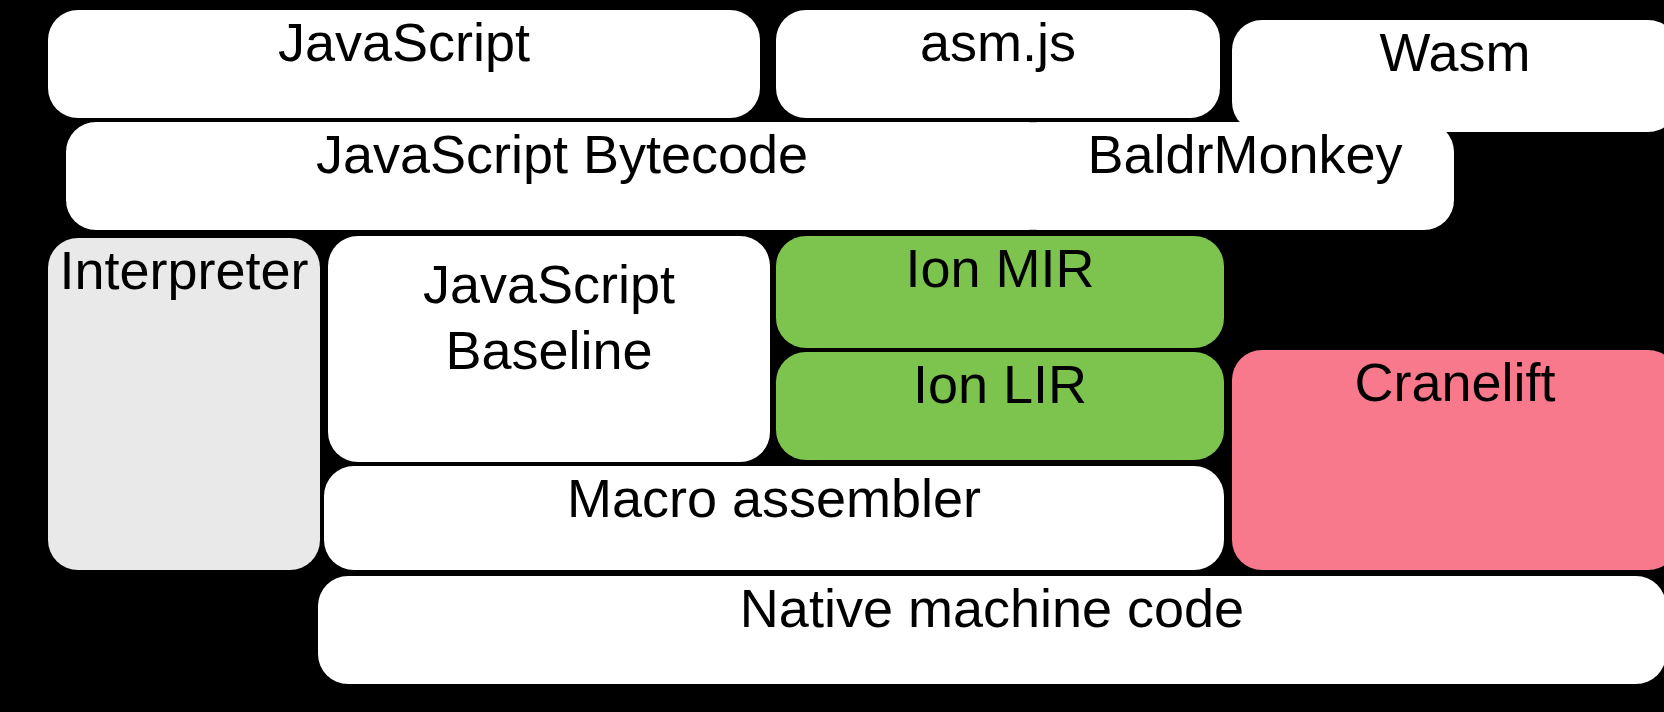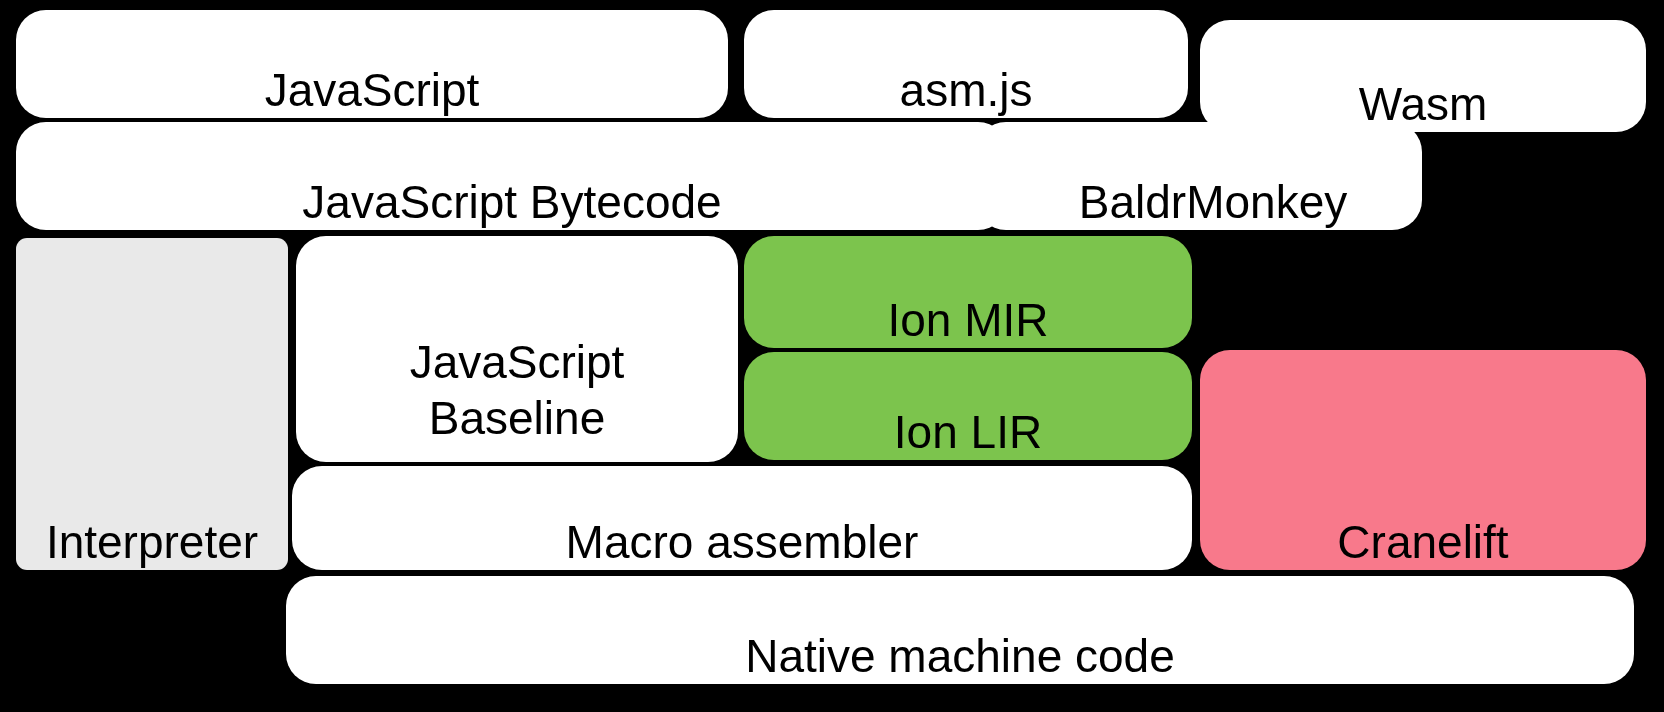--- a/index.html
+++ b/index.html
@@ -27,36 +27,37 @@
     width: 1664px;
     height: 712px;
     background: var(--background);
   }
   .block {
     position: absolute;
     background: var(--default-block);
     color: var(--text);
     border-radius: 30px;
     display: flex;
-    align-items: flex-end;
+    align-items: flex-start;
     justify-content: center;
     text-align: center;
-    font-size: 46px;
+    font-size: 54px;
     line-height: 1.22;
     font-weight: 400;
+    margin-left: 32px;
   }
   
   .b-javascript          { left: 16px;   top: 10px;  width: 712px;  height: 108px; }
   .b-asmjs               { left: 744px;  top: 10px;  width: 444px;  height: 108px; }
   .b-wasm                { left: 1200px; top: 20px;  width: 446px;  height: 112px; }
   
-  .b-javascript-bytecode { left: 16px;   top: 122px; width: 992px;  height: 108px; }
+  .b-javascript-bytecode { left: 34px;   top: 122px; width: 992px;  height: 108px; }
   .b-baldrmonkey         { left: 976px;  top: 122px; width: 446px;  height: 108px; padding-left: 28px; }
   
-  .b-interpreter         { left: 16px;   top: 238px; width: 272px;  height: 332px; background: var(--interpreter-block); border-radius: 11px; }
+  .b-interpreter         { left: 16px;   top: 238px; width: 272px;  height: 332px; background: var(--interpreter-block); }
   .b-javascript-baseline { left: 296px;  top: 236px; width: 442px;  height: 226px; padding: 16px 46px; }
   .b-ion-mir             { left: 744px;  top: 236px; width: 448px;  height: 112px; background: var(--ion-block); }
   .b-ion-lir             { left: 744px;  top: 352px; width: 448px;  height: 108px; background: var(--ion-block); }
   .b-cranelift           { left: 1200px; top: 350px; width: 446px;  height: 220px; background: var(--cranelift-block); }
   
   .b-macro-assembler     { left: 292px;  top: 466px; width: 900px;  height: 104px; }
   .b-native-machine-code { left: 286px;  top: 576px; width: 1348px; height: 108px; }
 </style>
 </head>
 <body>

